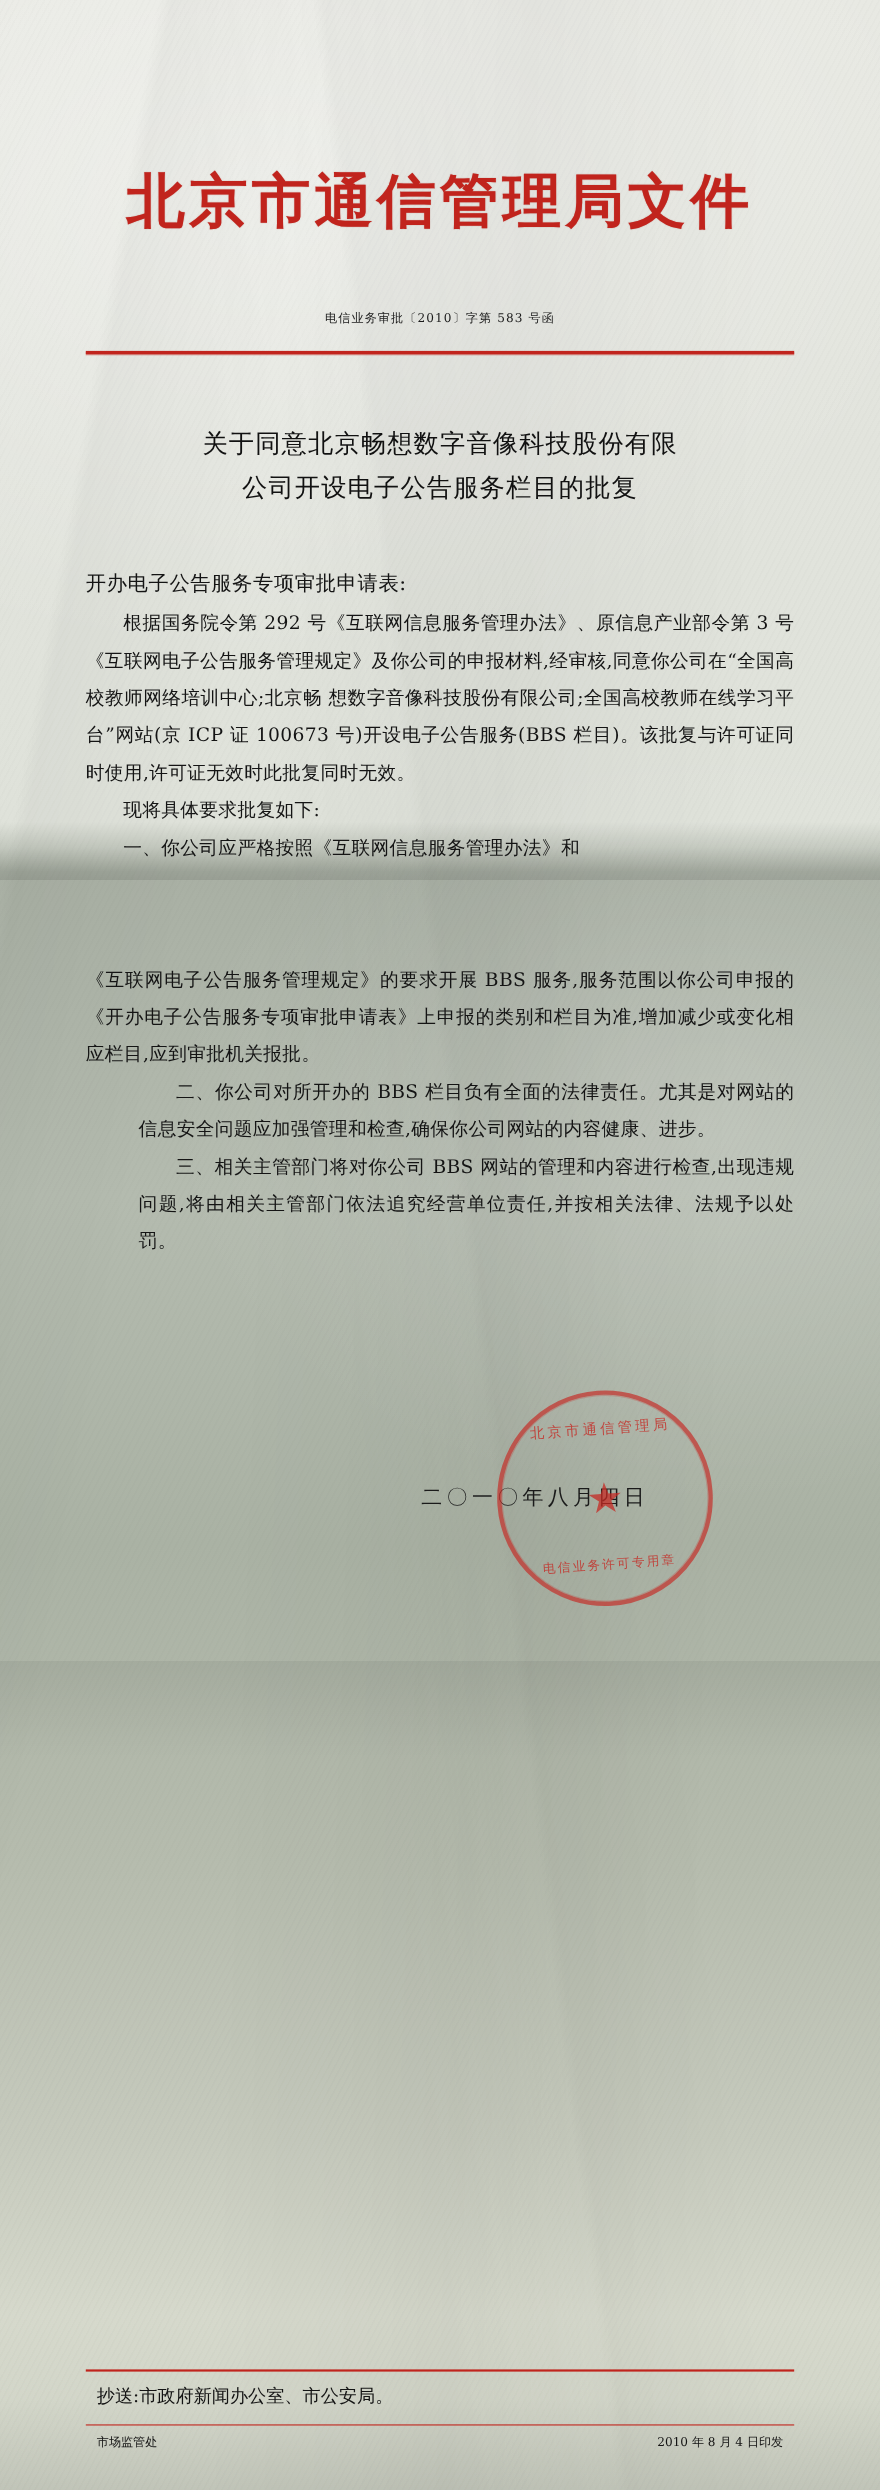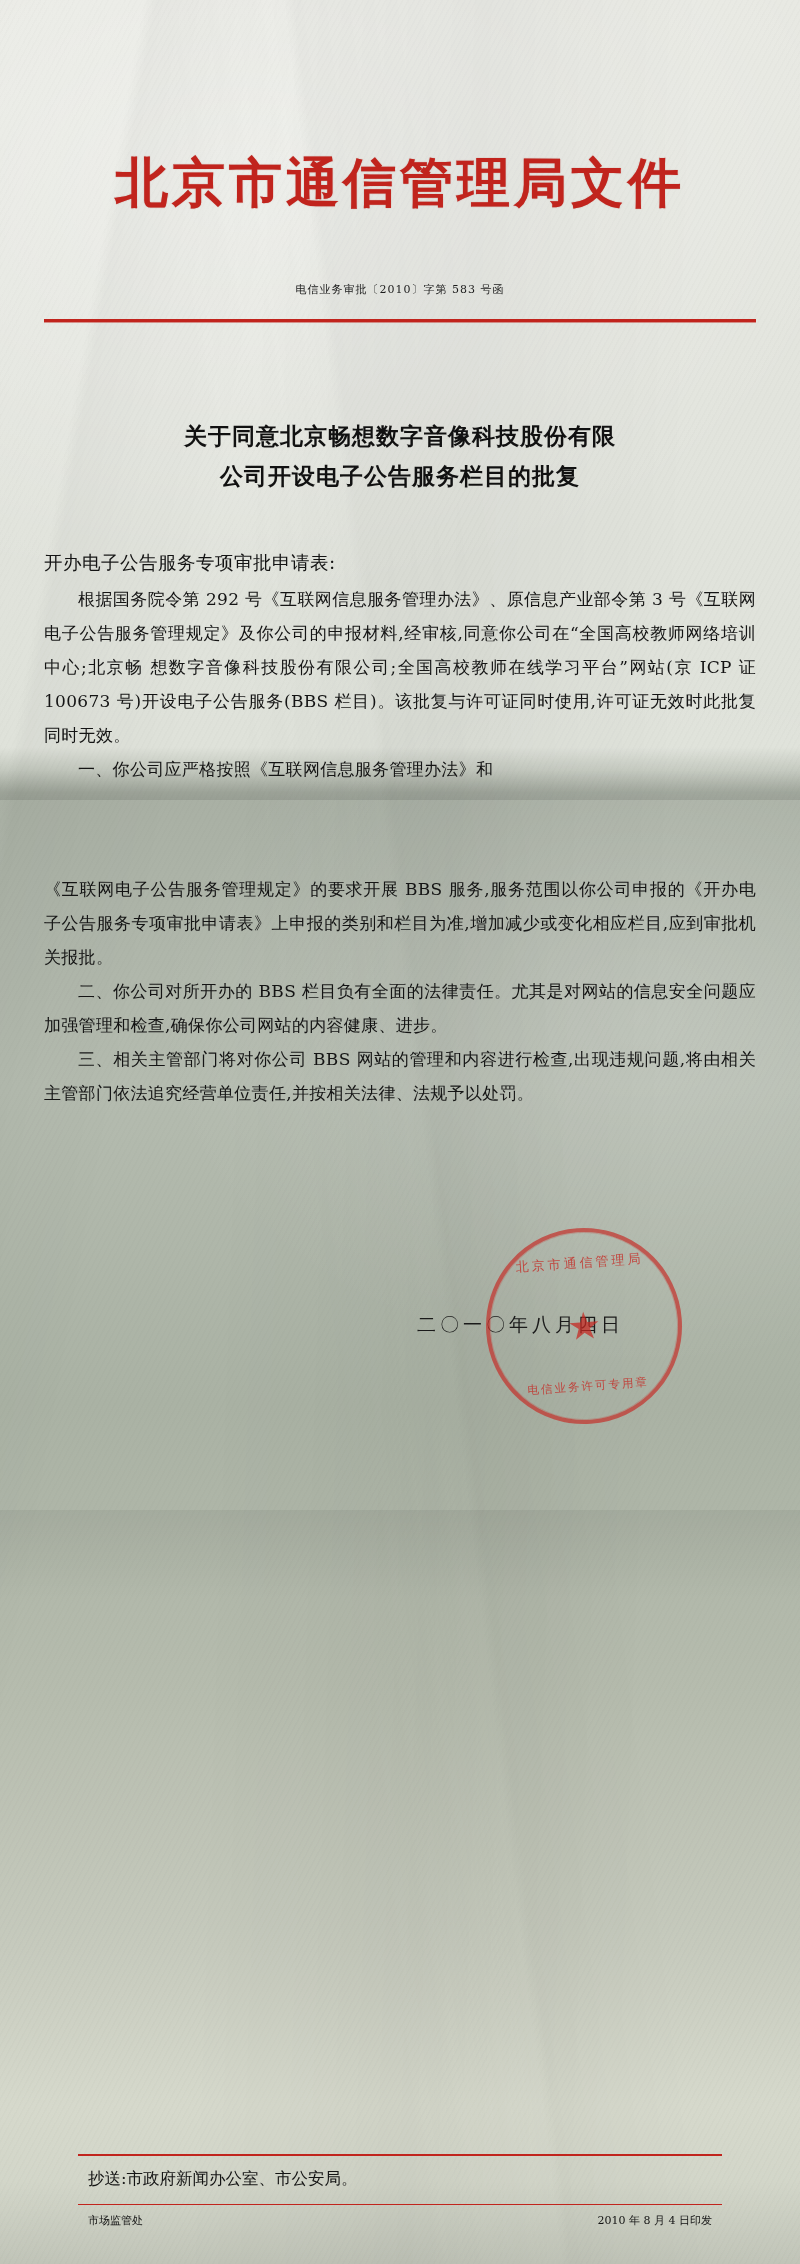--- a/index.html
+++ b/index.html
@@ -43,21 +43,21 @@
     left: 0; right: 0;
     pointer-events: none;
   }
   .band-a { top: 770px; height: 30px; background: linear-gradient(180deg, rgba(0,0,0,0.00), rgba(0,0,0,0.10)); }
   .band-b { top: 1510px; height: 90px; background: linear-gradient(180deg, rgba(0,0,0,0.06), rgba(0,0,0,0.00)); }
   .band-c { top: 2180px; height: 84px; background: linear-gradient(180deg, rgba(0,0,0,0.00), rgba(0,0,0,0.07)); }
 
   .content {
     position: relative;
     z-index: 3;
-    padding: 0 44px;
+    padding: 0 78px;
   }
 
   .masthead {
     text-align: center;
     color: #c1241d;
     font-weight: 700;
     font-size: 53px;
     letter-spacing: 4px;
     margin-top: 148px;
     text-shadow: 0 0 1px rgba(160,20,14,0.5);
@@ -73,24 +73,24 @@
   }
 
   .redrule {
     margin-top: 22px;
     height: 3px;
     background: #c1241d;
     box-shadow: 0 1px 0 rgba(193,36,29,0.45);
   }
 
   .title {
-    margin-top: 94px;
+    margin-top: 62px;
     text-align: center;
     font-size: 23px;
-    font-weight: 700;
+    font-weight: 400;
     line-height: 40px;
     color: #111;
     letter-spacing: 1px;
   }
 
   .addressee {
     margin-top: 48px;
     font-size: 18.5px;
     line-height: 38px;
     color: #141414;
@@ -102,21 +102,21 @@
     line-height: 34px;
     color: #141414;
     margin: 0;
     text-indent: 2em;
     text-align: justify;
     letter-spacing: .3px;
   }
 
   .block-2 { margin-top: 86px; }
   .block-2 p.body { text-indent: 0; }
-  .block-2 p.indent { text-indent: 2em; }
+  .block-2 p.indent { text-indent: 2em; margin-left: 48px; }
 
   .signature {
     margin-top: 118px;
     position: relative;
     height: 190px;
   }
   .sign-date {
     position: absolute;
     right: 132px;
     top: 84px;
@@ -210,20 +210,21 @@
     <div class="redrule"></div>
 
     <div class="title">
       <div>关于同意北京畅想数字音像科技股份有限</div>
       <div>公司开设电子公告服务栏目的批复</div>
     </div>
 
     <div class="addressee">开办电子公告服务专项审批申请表:</div>
 
     <p class="body">根据国务院令第 292 号《互联网信息服务管理办法》、原信息产业部令第 3 号《互联网电子公告服务管理规定》及你公司的申报材料,经审核,同意你公司在“全国高校教师网络培训中心;北京畅 想数字音像科技股份有限公司;全国高校教师在线学习平台”网站(京 ICP 证 100673 号)开设电子公告服务(BBS 栏目)。该批复与许可证同时使用,许可证无效时此批复同时无效。</p>
+    <p class="body">现将具体要求批复如下:</p>
     <p class="body">一、你公司应严格按照《互联网信息服务管理办法》和</p>
 
     <div class="block-2">
       <p class="body">《互联网电子公告服务管理规定》的要求开展 BBS 服务,服务范围以你公司申报的《开办电子公告服务专项审批申请表》上申报的类别和栏目为准,增加减少或变化相应栏目,应到审批机关报批。</p>
       <p class="body indent">二、你公司对所开办的 BBS 栏目负有全面的法律责任。尤其是对网站的信息安全问题应加强管理和检查,确保你公司网站的内容健康、进步。</p>
       <p class="body indent">三、相关主管部门将对你公司 BBS 网站的管理和内容进行检查,出现违规问题,将由相关主管部门依法追究经营单位责任,并按相关法律、法规予以处罚。</p>
     </div>
 
     <div class="signature">
       <div class="sign-date">二〇一〇年八月四日</div>

